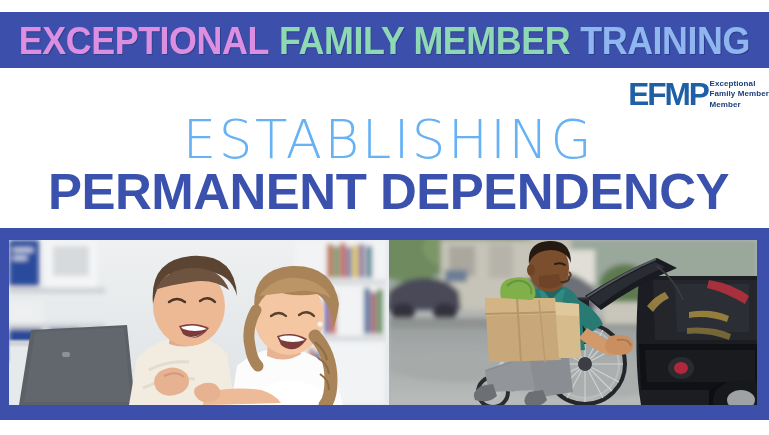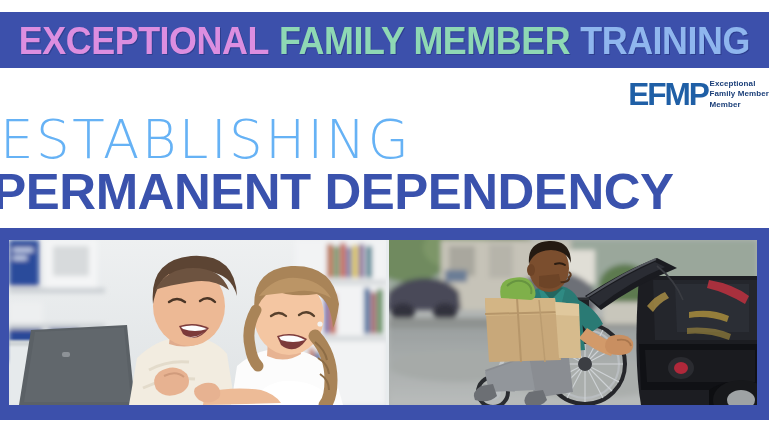--- a/index.html
+++ b/index.html
@@ -37,21 +37,21 @@
     line-height:1;transform:scaleX(1.02);
   }
   .logo-words{
     display:flex;flex-direction:column;justify-content:center;
     font-size:8px;font-weight:bold;color:#1b3f79;line-height:1.28;
     letter-spacing:.1px;margin-left:2px;margin-top:1px;
   }
 
   
   .headline{
-    position:absolute;left:0;right:0;top:112px;
+    position:absolute;left:8px;right:0;top:112px;text-align:center;
   }
   .h-light{
     font-size:53px;line-height:56px;font-weight:300;color:#66b2f5;
     letter-spacing:2.5px;white-space:nowrap;
     font-family:"DejaVu Sans","Liberation Sans",sans-serif;
   }
   .h-bold{
     margin-top:-2px;
     font-size:50px;line-height:52px;font-weight:bold;color:#3a52ad;
     letter-spacing:-0.5px;white-space:nowrap;

